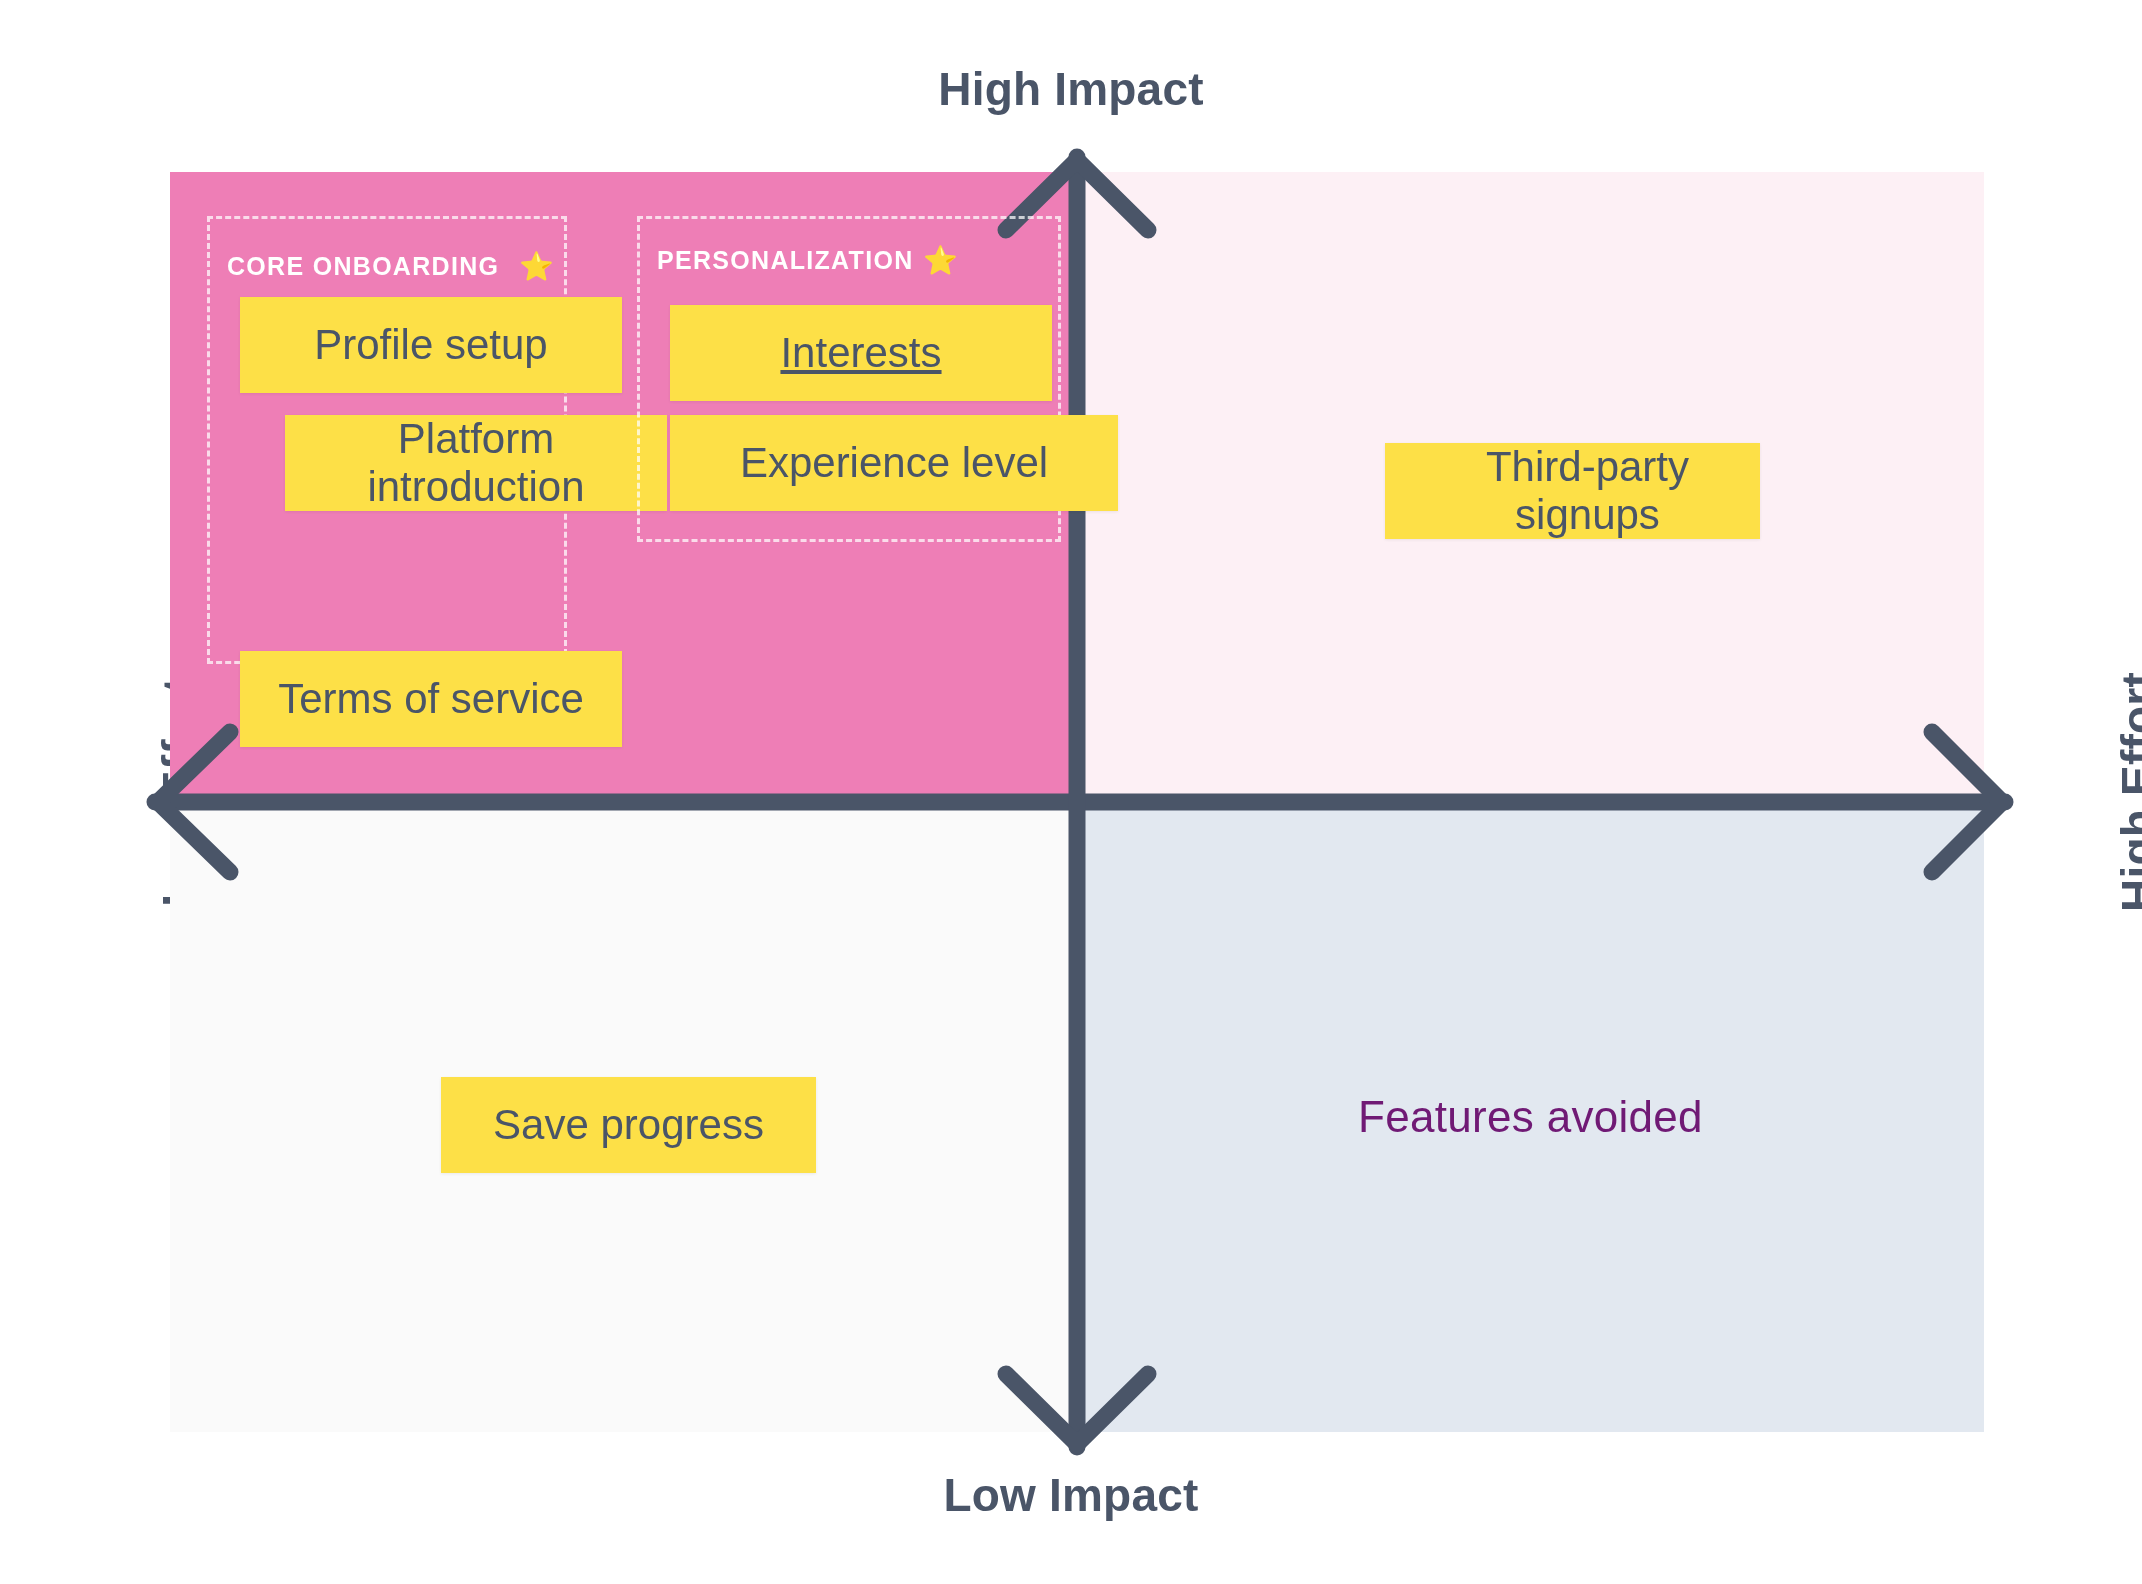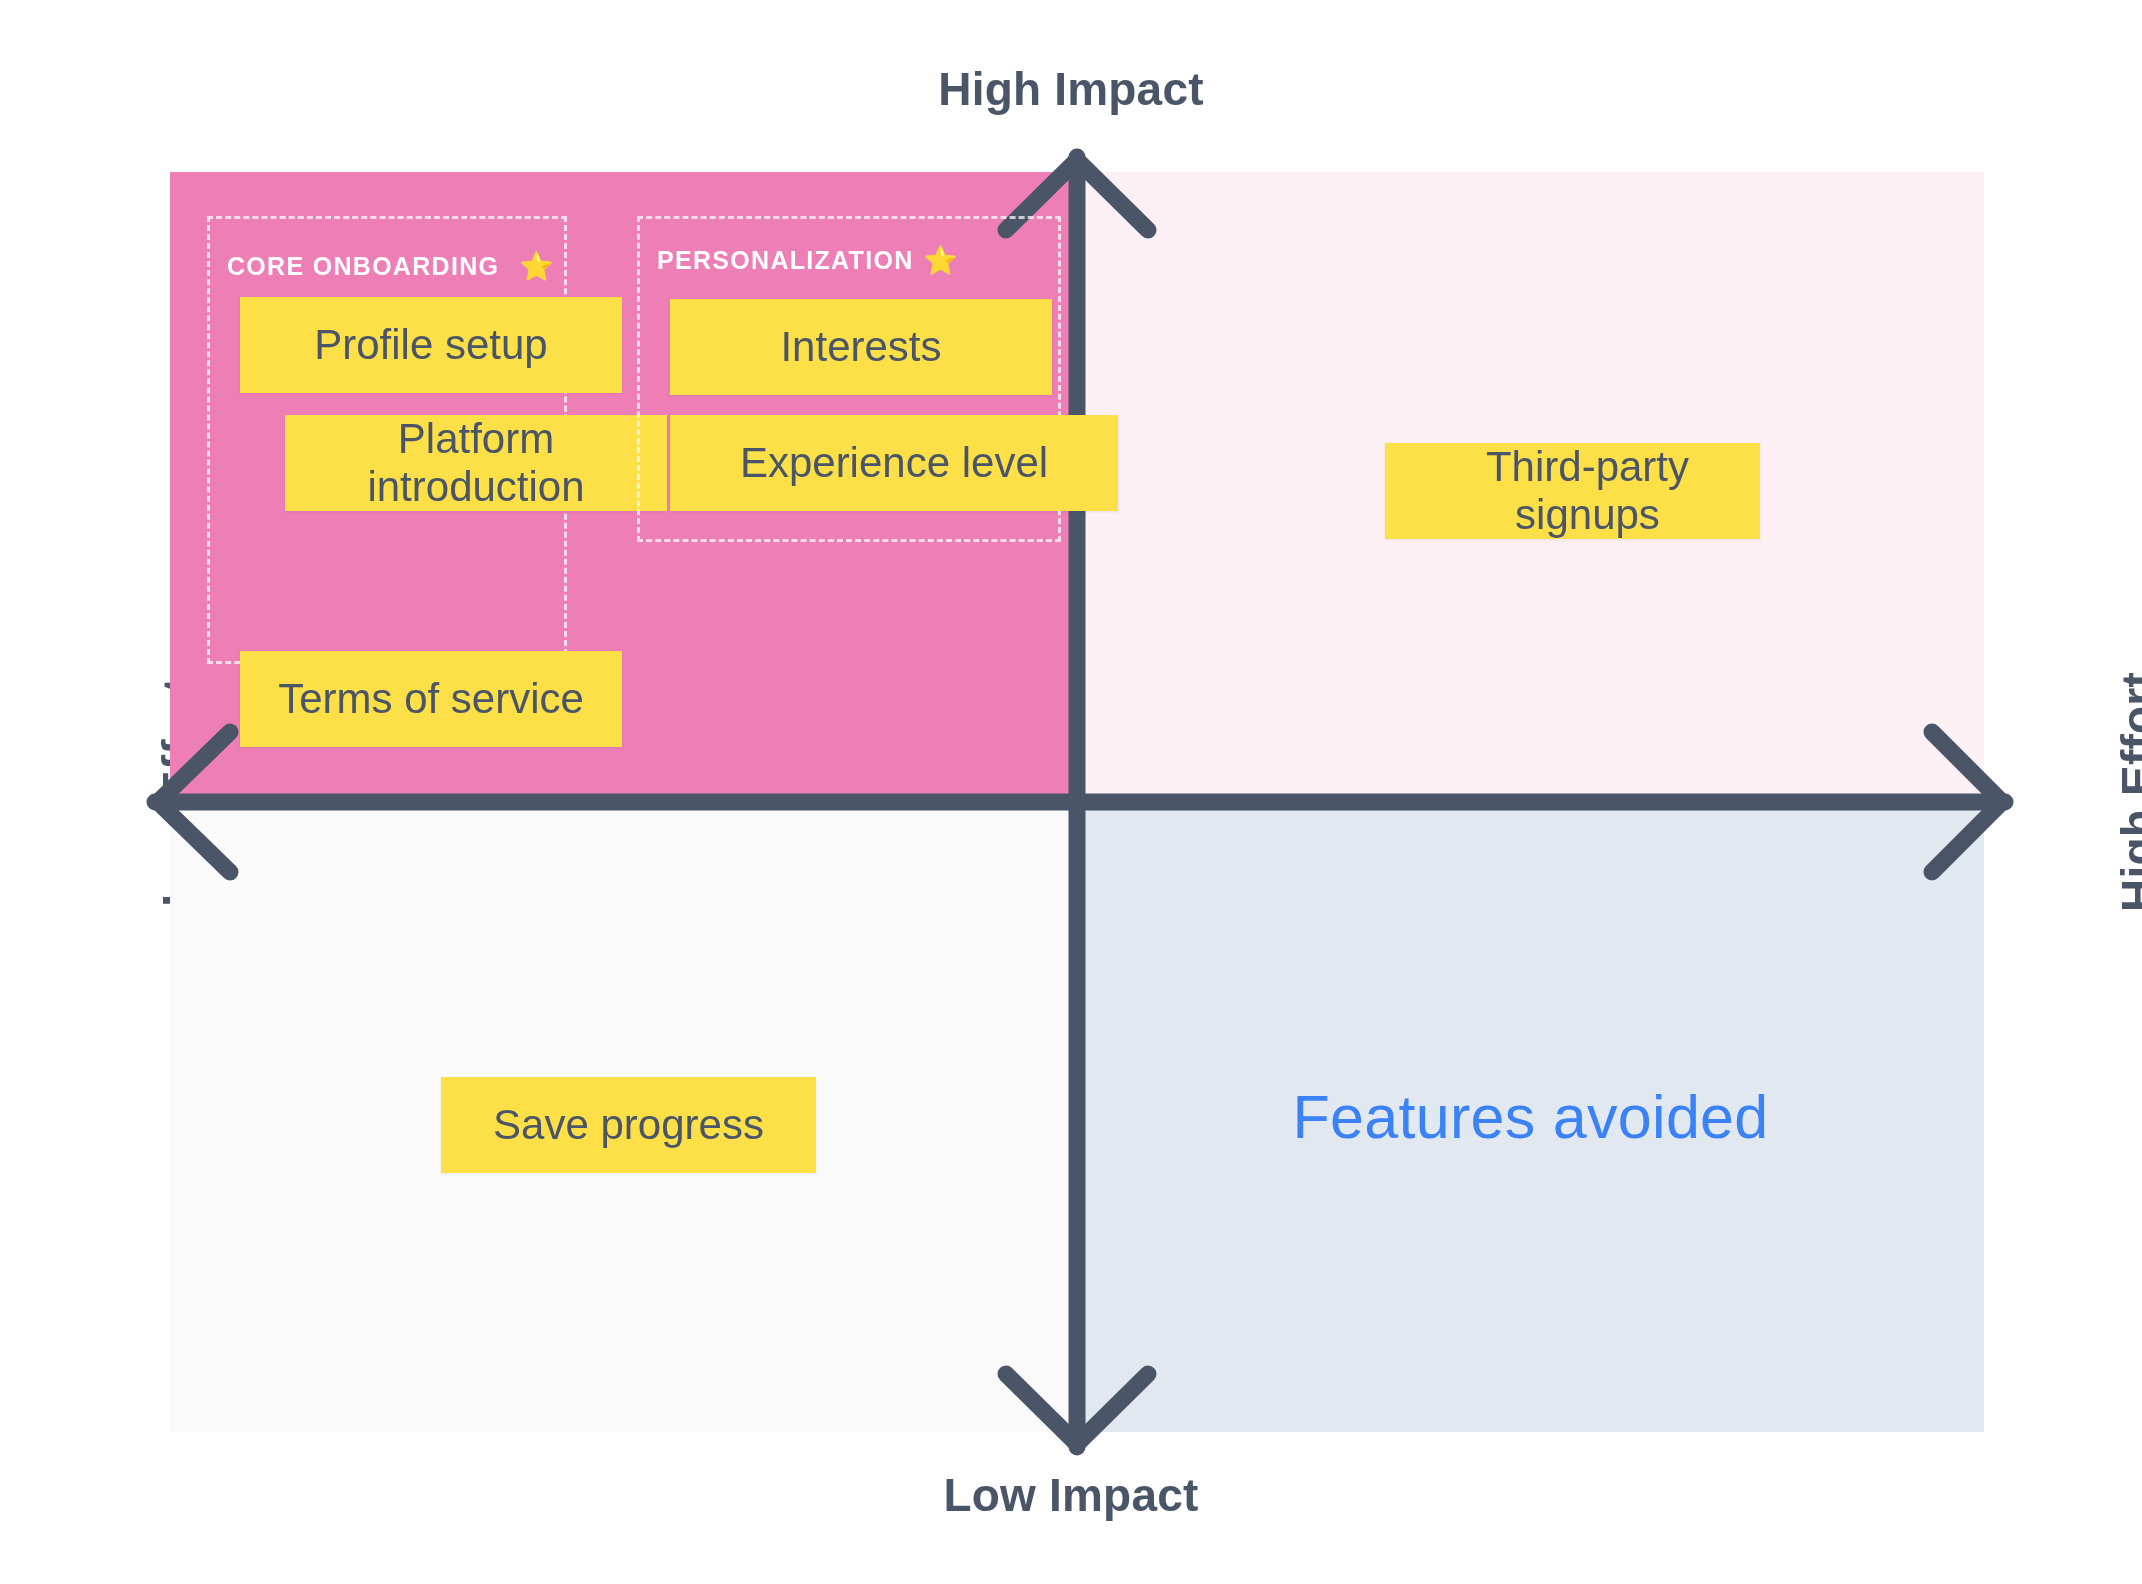--- a/index.html
+++ b/index.html
@@ -123,40 +123,40 @@
   #group-personalization { left: 467px; top: 44px; width: 424px; height: 326px; }
   #group-personalization-title { left: 487px; top: 74px; }
 
   
   #card-profile-setup        { left: 70px; top: 125px; width: 382px; height: 96px; }
   #card-platform-intro       { left: 70px; top: 243px; width: 382px; height: 96px; margin-left: 45px; }
   #card-progress-indicator   { left: 70px; top: 361px; width: 382px; height: 96px; }
   #card-terms-of-service     { left: 70px; top: 479px; width: 382px; height: 96px; }
 
   
-  #card-interests            { left: 500px; top: 127px; width: 382px; height: 96px; }
+  #card-interests            { left: 500px; top: 133px; width: 382px; height: 96px; text-decoration: underline; }
   #card-experience-level     { left: 500px; top: 243px; width: 448px; height: 96px; }
   #card-role                 { left: 500px; top: 361px; width: 382px; height: 96px; }
 
   
   #card-third-party-signups  { left: 1215px; top: 271px; width: 375px; height: 96px; padding-left: 30px; }
   #card-save-progress        { left: 271px; top: 905px; width: 375px; height: 96px; }
 
   
   #label-features-avoided {
     position: absolute;
     left: 50%;
     top: 50%;
     width: 50%;
     height: 50%;
     display: flex;
     align-items: center;
     justify-content: center;
-    color: #3b82f6;
-    font-size: 61px;
+    color: #701a75;
+    font-size: 44px;
     font-weight: normal;
     letter-spacing: 0.3px;
     pointer-events: none;
   }
 </style>
 </head>
 <body>
 
 <div class="axis-caption" id="cap-high-impact">High Impact</div>
 

